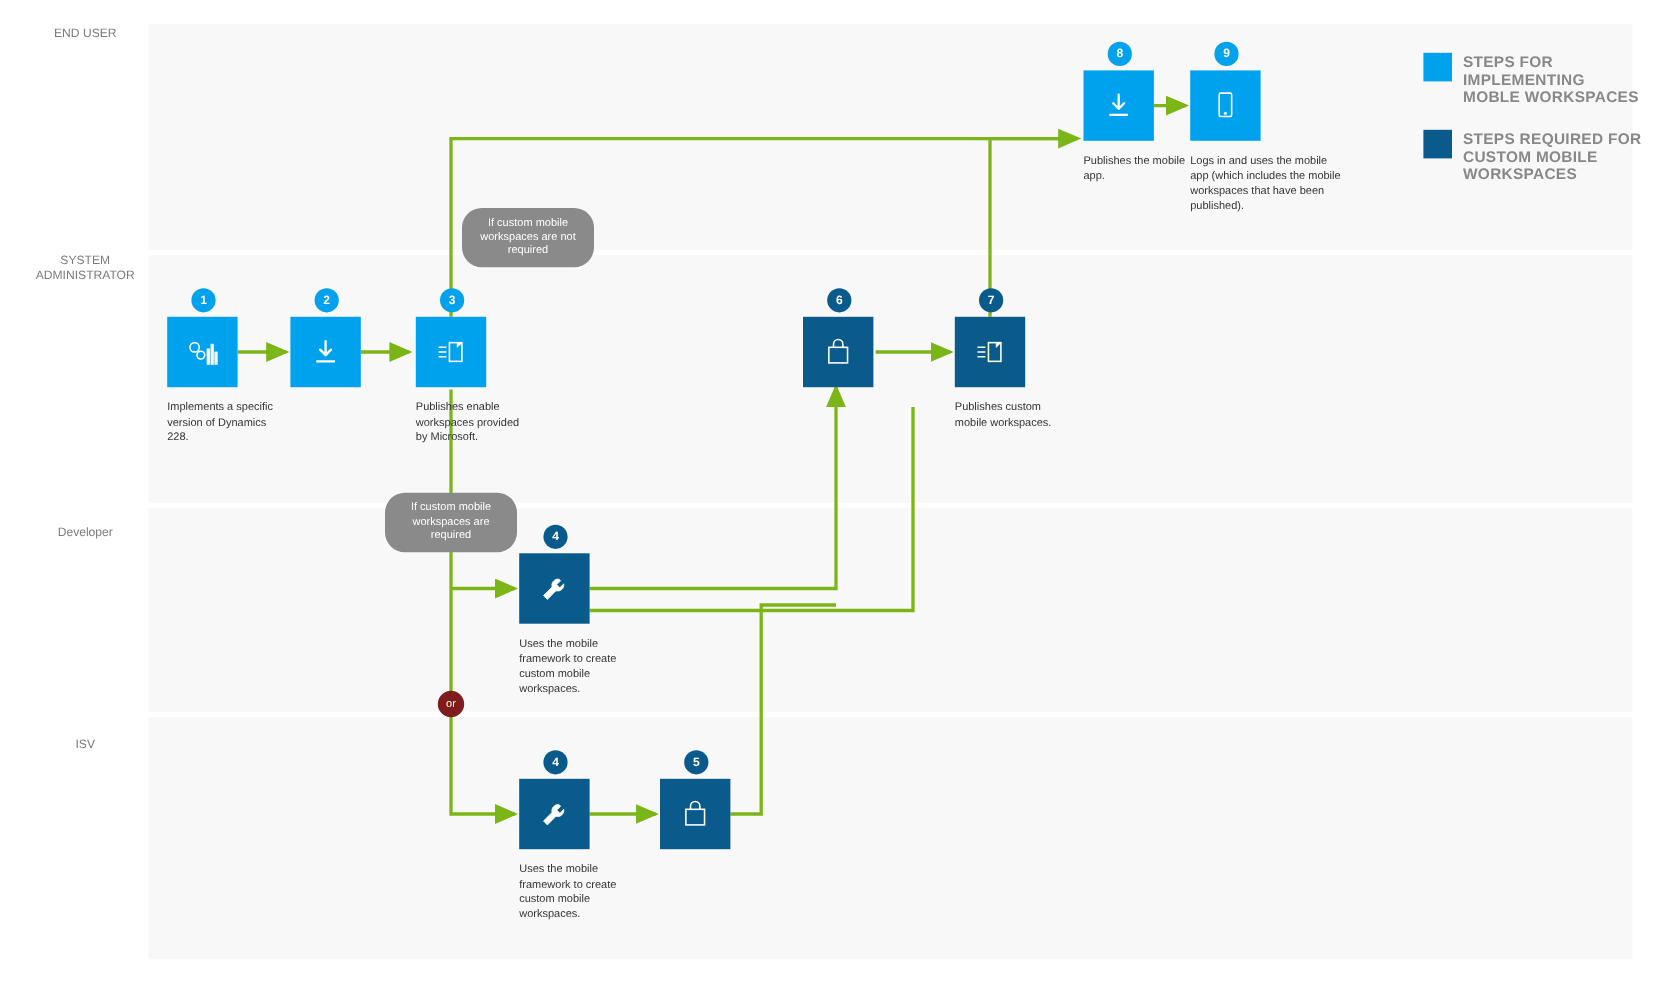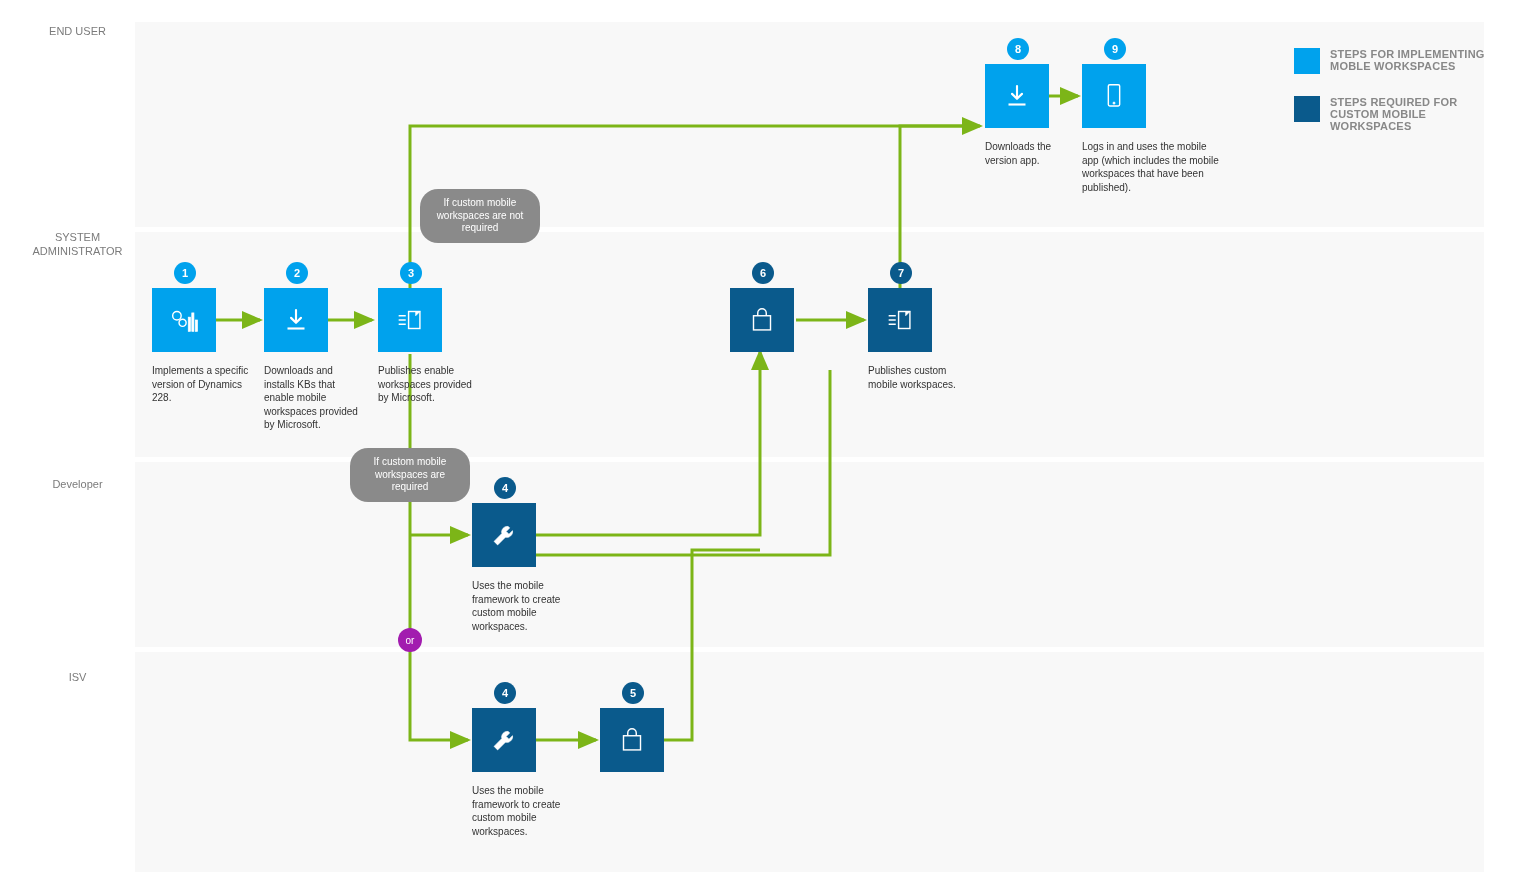--- a/index.html
+++ b/index.html
@@ -20,29 +20,29 @@
 .box.light{background:#00a2ed}
 .box.dark{background:#0a5a8c}
 .box svg{width:34px;height:34px;fill:#fff;stroke:#fff}
 .badge{position:absolute;top:-26px;left:22px;width:22px;height:22px;border-radius:50%;color:#fff;display:flex;align-items:center;justify-content:center;font-weight:600;font-size:11px}
 .badge.light{background:#00a2ed}
 .badge.dark{background:#0a5a8c}
 .cap{margin-top:12px;font-size:10px;line-height:1.35;color:#333;width:100px}
 
 
 .bubble{position:absolute;background:#8a8a8a;color:#fff;font-size:10px;text-align:center;padding:8px 10px;border-radius:18px;line-height:1.25}
-.or{position:absolute;width:24px;height:24px;border-radius:50%;background:#a21caf;color:#fff;display:flex;align-items:center;justify-content:center;font-size:10px}
+.or{position:absolute;width:24px;height:24px;border-radius:50%;background:#7f1d1d;color:#fff;display:flex;align-items:center;justify-content:center;font-size:10px}
 
 
 .legend{position:absolute;right:30px;top:48px;width:200px}
 .leg{display:flex;gap:10px;margin-bottom:22px}
 .swatch{width:26px;height:26px;flex:0 0 26px}
 .swatch.light{background:#00a2ed}
 .swatch.dark{background:#0a5a8c}
-.leg span{font-size:11px;color:#888;font-weight:600;letter-spacing:.02em}
+.leg span{font-size:14px;color:#888;font-weight:600;letter-spacing:.02em}
 
 
 svg.wires{position:absolute;left:0;top:0;width:1524px;height:894px;pointer-events:none}
 svg.wires path,svg.wires line{stroke:#7cb518;stroke-width:3;fill:none}
 svg.wires polygon{fill:#7cb518}
 </style>
 </head>
 <body>
 
 <div class="canvas">
@@ -100,21 +100,20 @@
   </div>
 
   <div class="step" style="left:264px;top:288px">
     <div class="badge light">2</div>
     <div class="box light">
       <svg viewBox="0 0 48 48">
           <path d="M24 10v18m0 0l-7-7m7 7l7-7" stroke-width="3" stroke-linecap="round" fill="none"></path>
           <line x1="12" y1="36" x2="36" y2="36" stroke-width="3"></line>
         </svg>
     </div>
-    <div class="cap">Downloads and installs KBs that enable mobile workspaces provided by Microsoft.</div>
   </div>
 
   <div class="step" style="left:378px;top:288px">
     <div class="badge light">3</div>
     <div class="box light">
       <svg viewBox="0 0 48 48">
           <rect x="22" y="12" width="16" height="24" fill="none" stroke-width="2"></rect>
           <path d="M38 12l-6 6v-6" fill="#fff"></path>
           <path d="M8 18h10M8 24h10M8 30h10" stroke-width="2"></path>
         </svg>
@@ -181,21 +180,21 @@
   </div>
 
   <div class="step" style="left:985px;top:64px">
     <div class="badge light">8</div>
     <div class="box light">
       <svg viewBox="0 0 48 48">
           <path d="M24 10v18m0 0l-7-7m7 7l7-7" stroke-width="3" stroke-linecap="round" fill="none"></path>
           <line x1="12" y1="36" x2="36" y2="36" stroke-width="3"></line>
         </svg>
     </div>
-    <div class="cap">Downloads the version app.</div>
+    <div class="cap">Publishes the mobile app.</div>
   </div>
 
   <div class="step" style="left:1082px;top:64px">
     <div class="badge light">9</div>
     <div class="box light">
       <svg viewBox="0 0 48 48">
           <rect x="16" y="8" width="16" height="30" rx="2" fill="none" stroke-width="2"></rect>
           <circle cx="24" cy="34" r="1.5" fill="#fff"></circle>
         </svg>
     </div>

